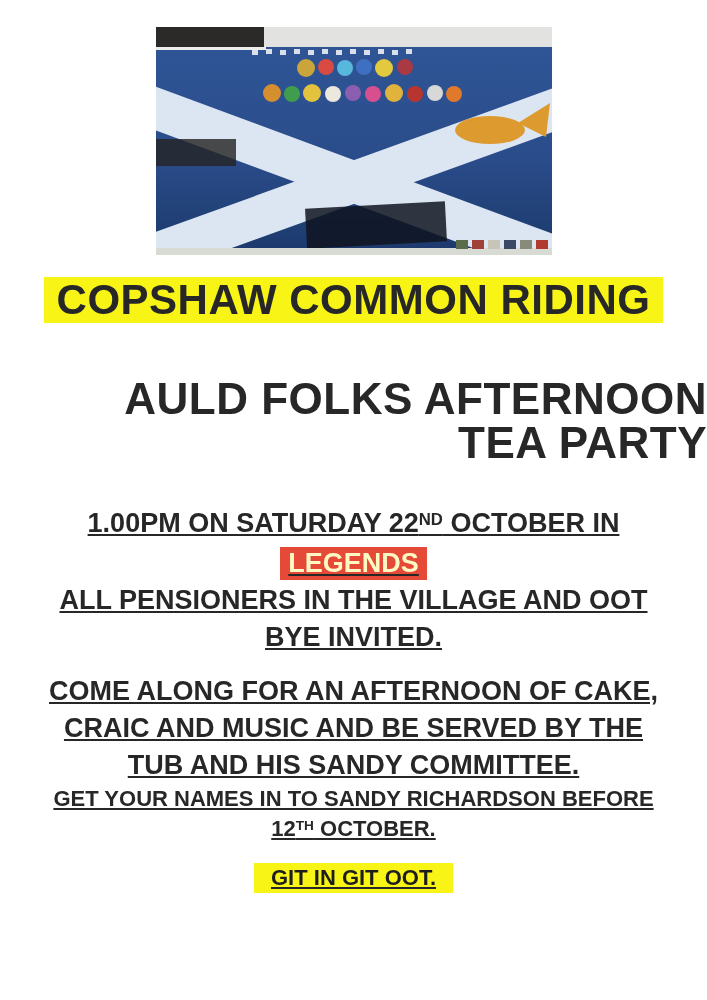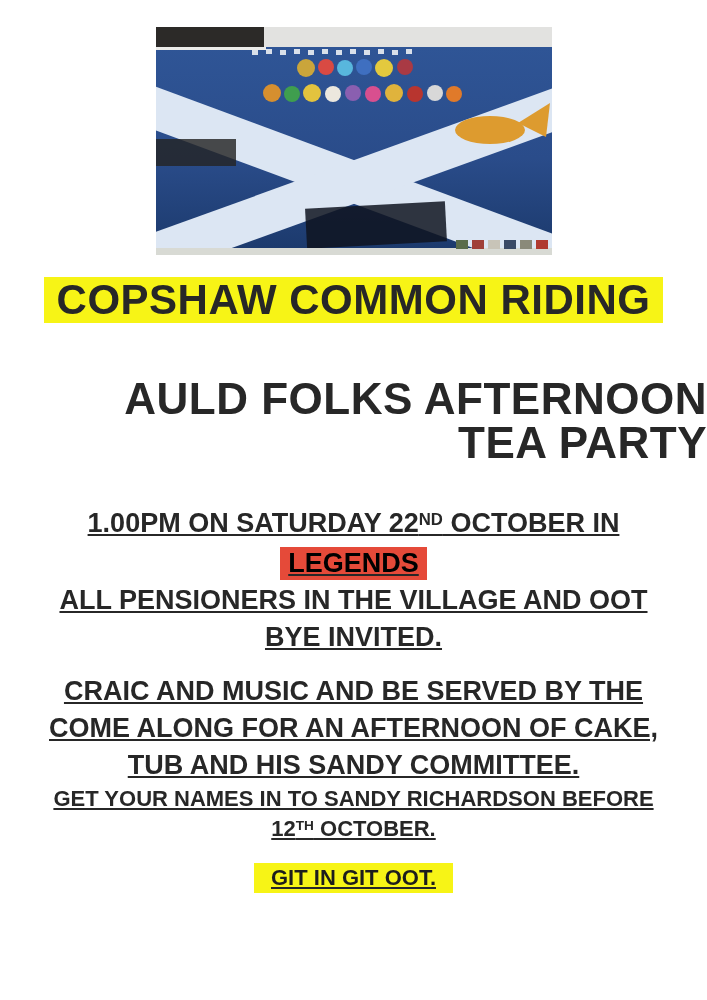--- a/index.html
+++ b/index.html
@@ -50,21 +50,21 @@
   .sup {
     font-size: 0.62em;
     position: relative;
     top: -0.42em;
     letter-spacing: 0;
   }
 
   .venue-mark {
     background: var(--highlight-red, #e54a39);
     padding: 1px 8px 2px;
-    color: #000000;
+    color: #fef9c3;
   }
   .footer-mark {
     background: var(--highlight-yellow, #f7f416);
     padding: 2px 17px 3px;
     color: #1d1d1d;
   }
 </style>
 </head>
 <body>
 
@@ -160,22 +160,22 @@
     <span class="pline"><span>1.00PM ON SATURDAY 22</span><span class="sup">ND</span><span> OCTOBER IN</span></span>
     <span class="pline"><span class="venue-mark">LEGENDS</span></span>
   </p>
 
   <p class="invite">
     <span class="pline">ALL PENSIONERS IN THE VILLAGE AND OOT</span>
     <span class="pline">BYE INVITED.</span>
   </p>
 
   <p class="details">
+    <span class="pline">COME ALONG FOR AN AFTERNOON OF CAKE,</span>
     <span class="pline">CRAIC AND MUSIC AND BE SERVED BY THE</span>
-    <span class="pline">COME ALONG FOR AN AFTERNOON OF CAKE,</span>
     <span class="pline">TUB AND HIS SANDY COMMITTEE.</span>
   </p>
 
   <p class="rsvp">
     <span class="pline">GET YOUR NAMES IN TO SANDY RICHARDSON BEFORE</span>
     <span class="pline"><span>12</span><span class="sup">TH</span><span> OCTOBER.</span></span>
   </p>
 
   <p class="footer">
     <span class="footer-mark">GIT IN GIT OOT.</span>

